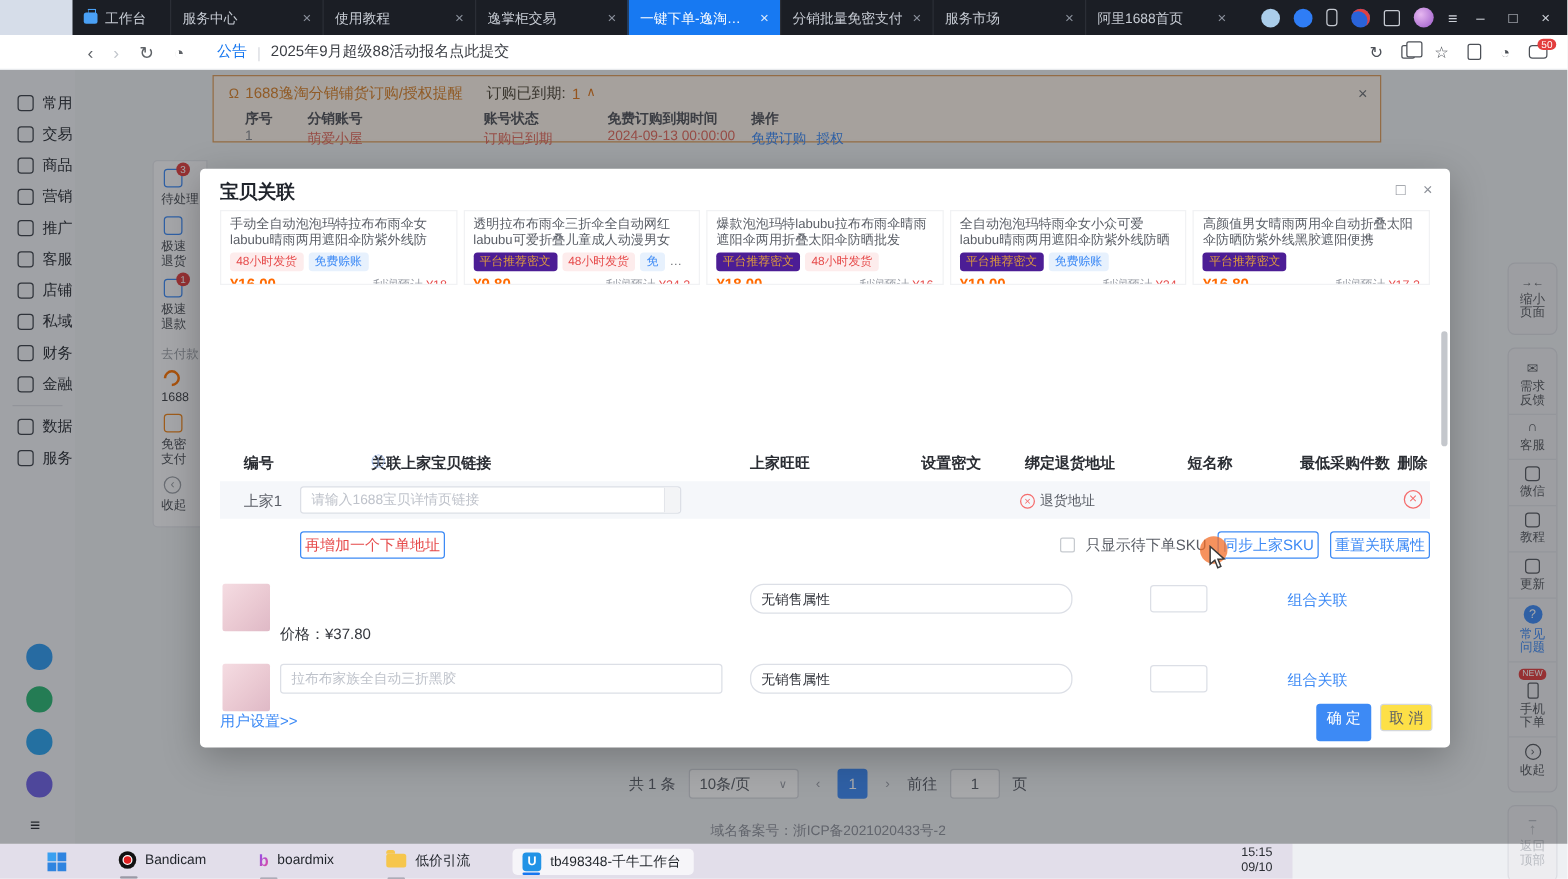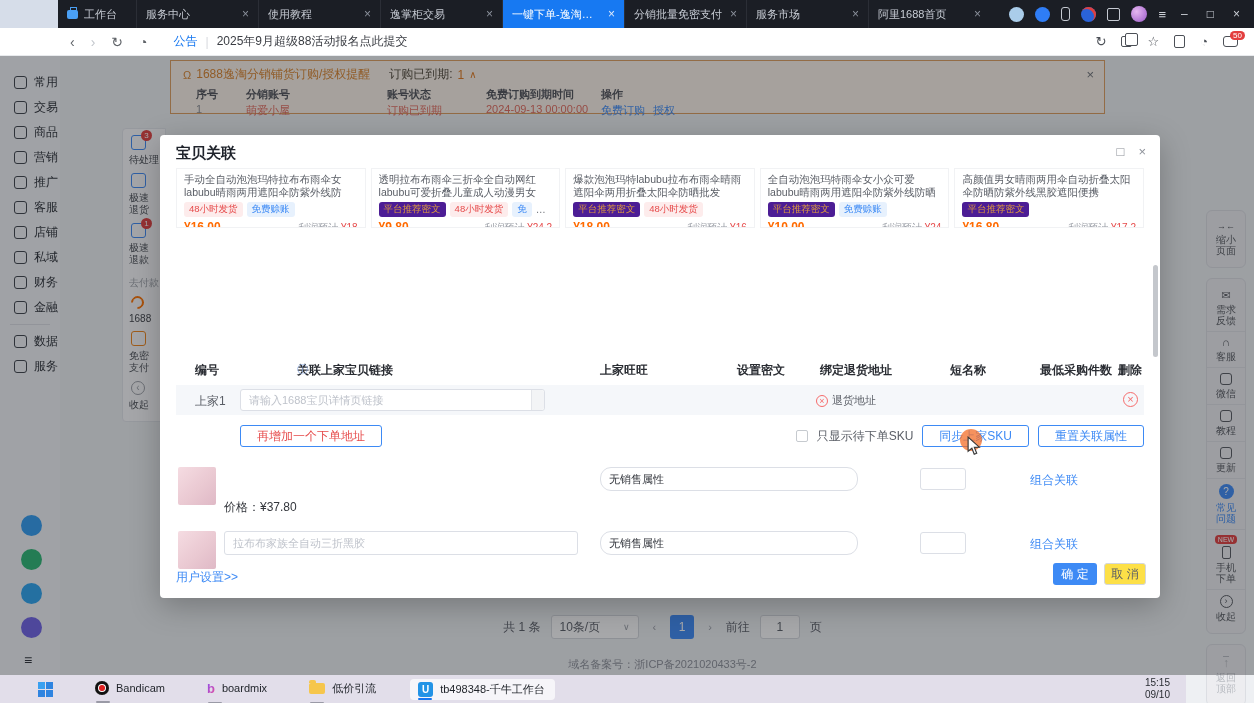--- a/index.html
+++ b/index.html
@@ -142,47 +142,47 @@
   .assoc-row { position:absolute; left:16px; right:16px; top:250px; height:30px; background:#f5f7fa; }
   .ar-label { position:absolute; left:19px; top:8px; font-size:12px; color:#5a5e66; }
   .ar-input { position:absolute; left:64px; top:4px; width:305px; height:22px; border:1px solid #dcdfe6; border-radius:3px; background:#fff; font-size:11px; color:#30333a; padding:0 16px 0 8px; }
   .ar-input::placeholder { color:#bfc3cb; }
   .ar-suffix { position:absolute; left:355px; top:5px; width:13px; height:20px; background:#f3f4f6; border-left:1px solid #e3e5ea; border-radius:0 3px 3px 0; }
   .ar-return { position:absolute; left:640px; top:8px; display:flex; align-items:center; gap:4px; font-size:11px; color:#5a5e66; }
   .mini-x { width:12px; height:12px; border:1.2px solid #f56c6c; border-radius:50%; color:#f56c6c; font-size:9px; line-height:10px; text-align:center; }
   .ar-del { position:absolute; left:947px; top:7px; width:15px; height:15px; border:1.3px solid #f56c6c; border-radius:50%; color:#f56c6c; font-size:11px; line-height:13px; text-align:center; }
 
   .btnrow { position:absolute; left:0; right:16px; top:290px; height:26px; }
-  .btn { display:inline-block; border-radius:3px; font-size:12px; line-height:20px; padding:0 16px; border:1px solid #3d8af5; background:#fff; }
+  .btn { display:inline-block; border-radius:3px; font-size:12px; line-height:20px; padding:0 3px; border:1px solid #3d8af5; background:#fff; }
   .btn.addaddr { position:absolute; left:80px; top:0; color:#e64b4b; }
   .btnrow-right { position:absolute; right:0; top:0; display:flex; align-items:center; gap:9px; }
   .chk { width:12px; height:12px; border:1.3px solid #c6cacf; border-radius:2px; background:#fff; }
   .chk-label { font-size:12px; color:#5a5e66; }
   .btn.blue-t { color:#3d8af5; }
 
   .skurow { position:absolute; left:16px; right:16px; height:58px; }
   .sku1 { top:330px; } .sku2 { top:394px; }
   .sku-img { position:absolute; left:2px; top:2px; width:38px; height:38px; border-radius:2px; background:linear-gradient(135deg,#f5dce2 0%,#eac9d2 55%,#dfb9c6 100%); }
   .sku-name { position:absolute; left:48px; top:2px; width:354px; height:24px; border:1px solid #dcdfe6; border-radius:3px; font-size:11px; padding:0 8px; color:#30333a; }
   .sku-name::placeholder { color:#bfc3cb; }
   .sku-price { position:absolute; left:48px; top:34px; font-size:12px; color:#33363c; }
   .sku-attr { position:absolute; left:424px; top:2px; width:258px; height:24px; border:1px solid #dcdfe6; border-radius:11px; font-size:11px; padding:0 8px; color:#30333a; }
   .sku-mini { position:absolute; left:744px; top:3px; width:46px; height:22px; border:1px solid #dcdfe6; border-radius:3px; }
   .sku-link { position:absolute; left:854px; top:7px; font-size:12px; color:#3d8af5; }
 
   .m-footer-left { position:absolute; left:16px; top:434px; font-size:12px; color:#3d8af5; }
-  .btn-confirm { position:absolute; right:63px; top:428px; width:44px; height:22px; background:#3d8af5; color:#fff; border:none; border-radius:3px; font-size:12px; text-align:center; line-height:22px; }
+  .btn-confirm { position:absolute; right:63px; top:428px; width:44px; height:30px; background:#3d8af5; color:#fff; border:none; border-radius:3px; font-size:12px; text-align:center; line-height:22px; }
   .btn-cancel { position:absolute; right:14px; top:428px; width:42px; height:22px; background:#fde047; color:#5a5e66; border:1px solid #d4d7dc; border-radius:3px; font-size:12px; text-align:center; line-height:20px; }
 
   
   .halo { position:absolute; left:800px; top:294px; width:22px; height:22px; border-radius:50%; background:rgba(243,110,40,0.75); z-index:20; }
   .cursor { position:absolute; left:806px; top:301px; z-index:21; }
 
   
-  .taskbar { position:absolute; left:0; top:675px; width:1186px; height:28px; background:#e2deea; display:flex; align-items:center; }
+  .taskbar { position:absolute; left:0; top:675px; width:1034px; height:28px; background:#e2deea; display:flex; align-items:center; }
   .startbtn { margin-left:38px; width:15px; height:15px; display:grid; grid-template-columns:7px 7px; grid-template-rows:7px 7px; gap:1px; }
   .startbtn i { background:#2f84e0; } .startbtn i:nth-child(1){background:#3aa0f0;}
   .tb-app { display:flex; align-items:center; gap:7px; margin-left:42px; font-size:11px; color:#1f2329; position:relative; padding-bottom:2px; }
   .tb-app::after { content:""; position:absolute; left:1px; bottom:-6px; width:14px; height:2px; background:#9a9aa6; border-radius:2px; }
   .tb-app.active { background:rgba(255,255,255,0.7); border-radius:4px; padding:3px 10px 3px 8px; margin-left:34px; }
   .tb-app.active::after { background:#1677f0; left:8px; bottom:0; }
   .bandicam-ic { width:14px; height:14px; border-radius:50%; background:#111; box-shadow:inset 0 0 0 3px #111, inset 0 0 0 4.5px #fff; position:relative; }
   .bandicam-ic::after { content:""; position:absolute; inset:4px; border-radius:50%; background:#e02020; }
   .boardmix-ic { font-weight:bold; font-size:13px; color:#8a4bf0; background:linear-gradient(120deg,#8a4bf0,#e84f9a); -webkit-background-clip:text; background-clip:text; -webkit-text-fill-color:transparent; }
   .folder-ic { width:16px; height:11px; background:#f6c64c; border-radius:2px; position:relative; }

